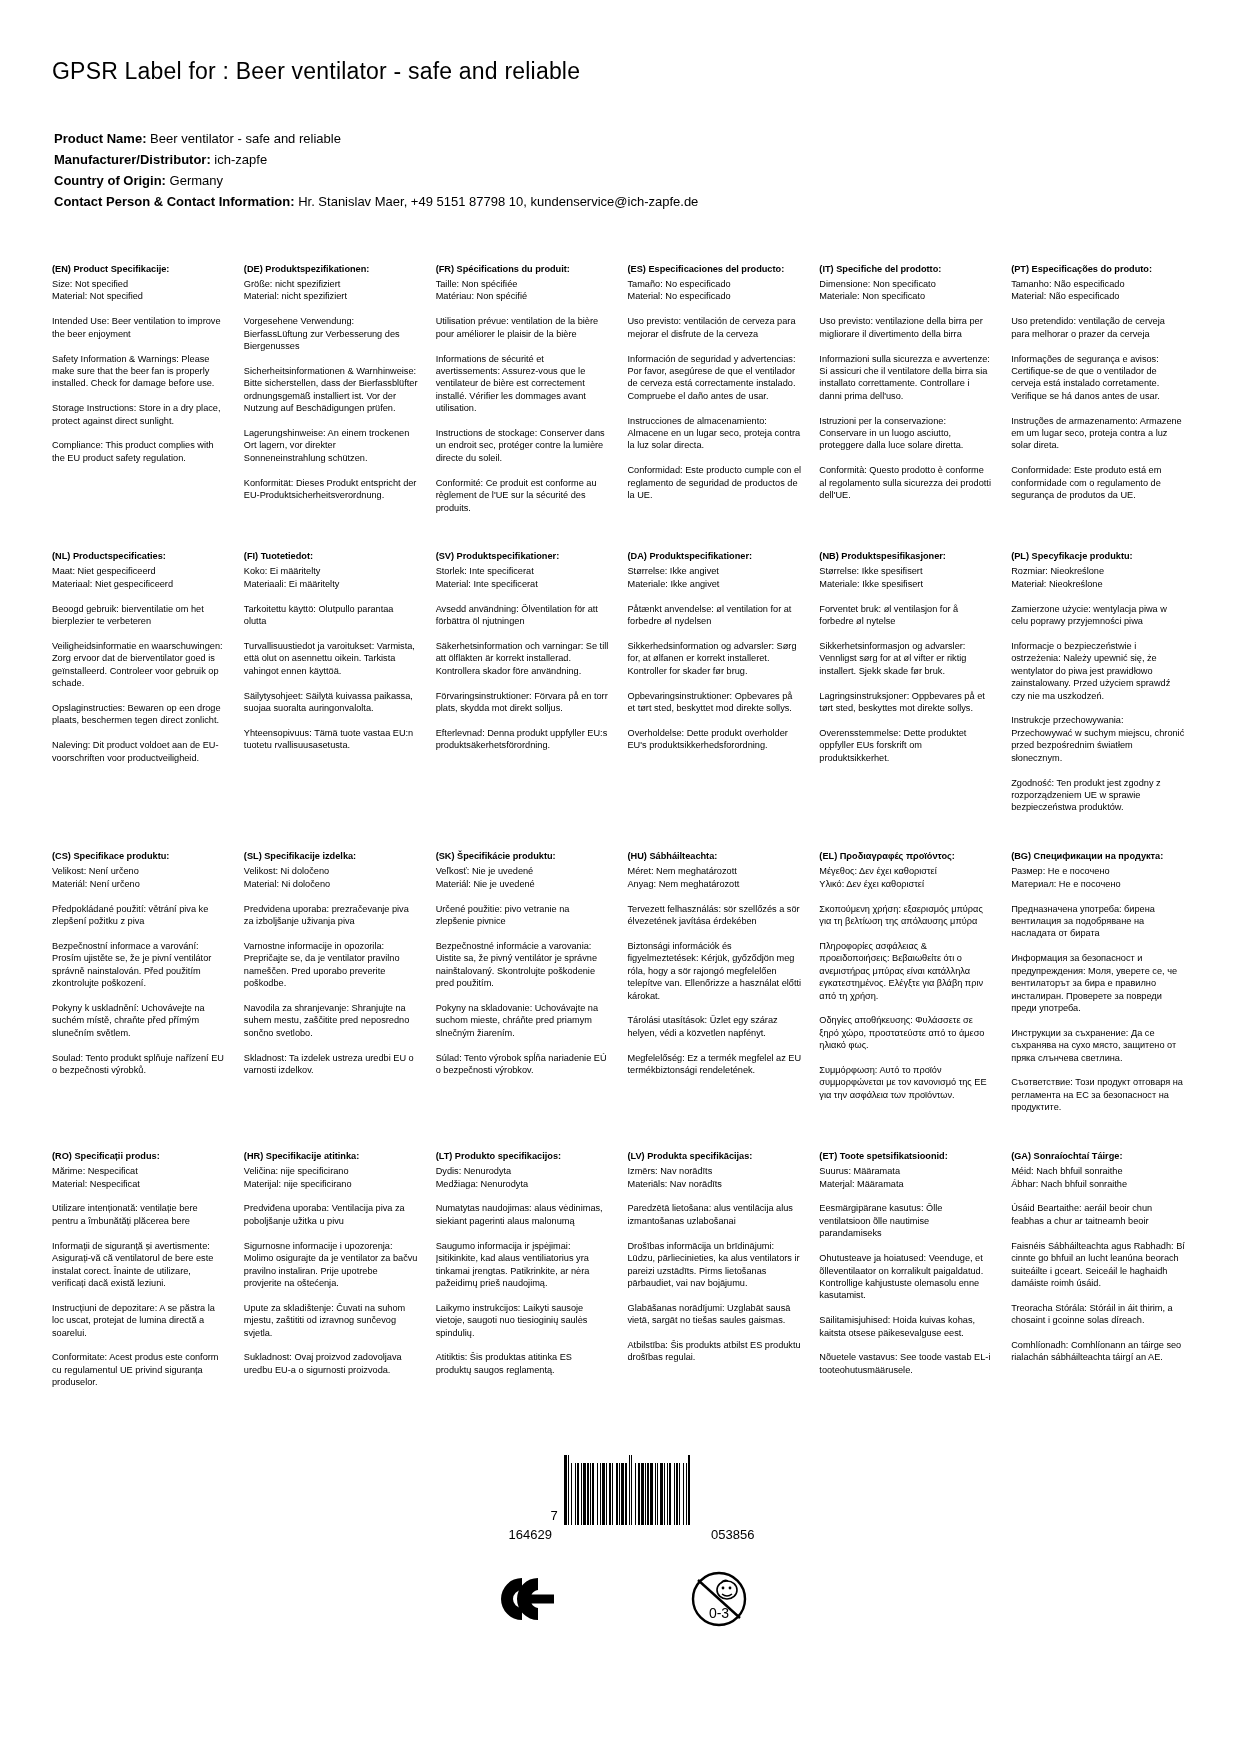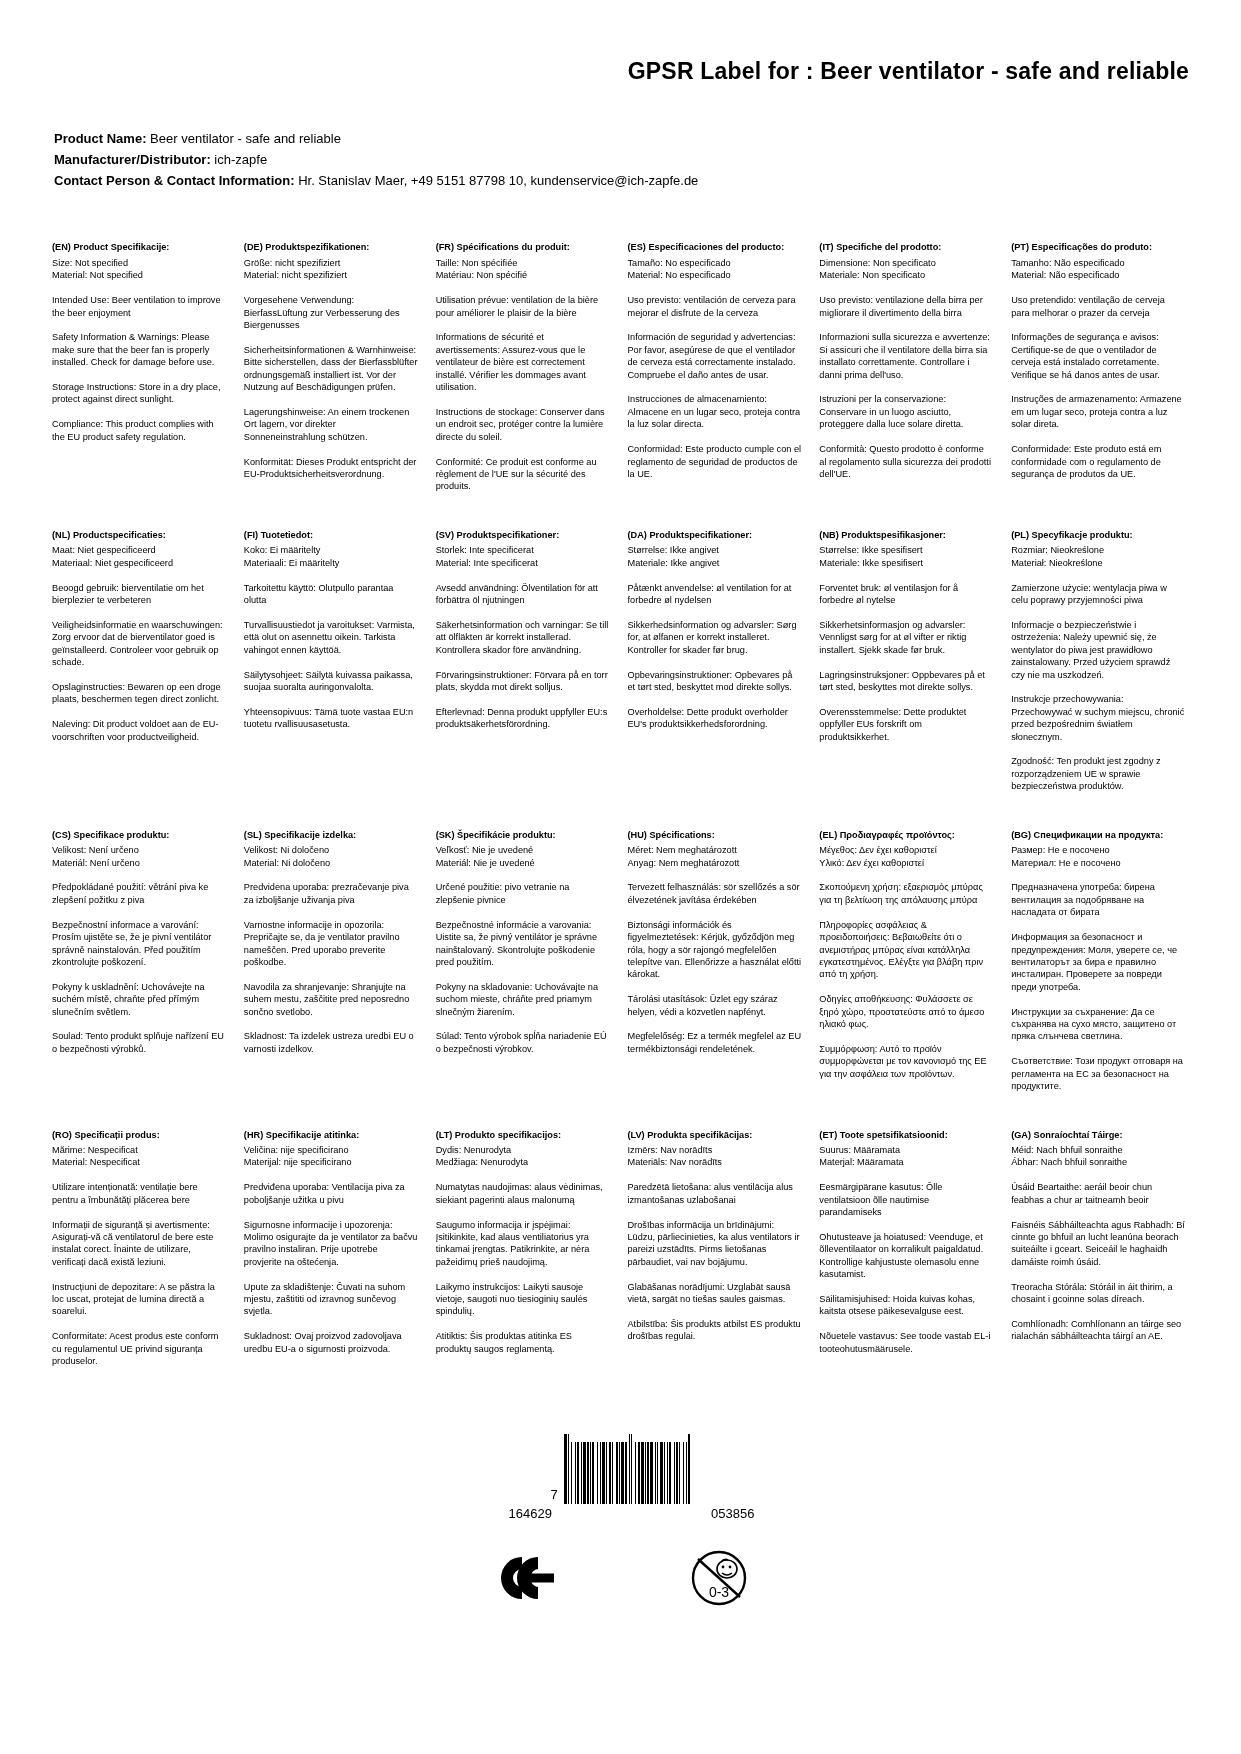--- a/index.html
+++ b/index.html
@@ -14,23 +14,23 @@
     color: #000000;
     position: relative;
   }
   .page {
     width: 1241px;
     min-height: 1754px;
     box-sizing: border-box;
     padding: 40px 52px 20px 52px;
   }
   h1.title {
-    text-align: right;
+    text-align: left;
     font-size: 23px;
-    font-weight: bold;
+    font-weight: normal;
     margin: 18px 0 44px 0;
     letter-spacing: 0.2px;
   }
   .meta {
     margin: 0 0 36px 2px;
     font-size: 13px;
     line-height: 1.55;
   }
   .meta .row {
     margin-bottom: 1px;
@@ -134,20 +134,24 @@
   <div class="meta">
     <div class="row">
       <span class="lbl">Product Name:</span>
       <span class="val">Beer ventilator - safe and reliable</span>
     </div>
     <div class="row">
       <span class="lbl">Manufacturer/Distributor:</span>
       <span class="val">ich-zapfe</span>
     </div>
     <div class="row">
+      <span class="lbl">Country of Origin:</span>
+      <span class="val">Germany</span>
+    </div>
+    <div class="row">
       <span class="lbl">Contact Person &amp; Contact Information:</span>
       <span class="val">Hr. Stanislav Maer, +49 5151 87798 10, kundenservice@ich-zapfe.de</span>
     </div>
   </div>
 
   <div class="grid" id="spec-grid">
       <div class="cell">
         <span class="head">(EN) Product Specifikacije:</span>
         <p>Size: Not specified
 Material: Not specified
@@ -336,21 +340,21 @@
 
 Určené použitie: pivo vetranie na zlepšenie pivnice
 
 Bezpečnostné informácie a varovania: Uistite sa, že pivný ventilátor je správne nainštalovaný. Skontrolujte poškodenie pred použitím.
 
 Pokyny na skladovanie: Uchovávajte na suchom mieste, chráňte pred priamym slnečným žiarením.
 
 Súlad: Tento výrobok spĺňa nariadenie EÚ o bezpečnosti výrobkov.</p>
       </div>
       <div class="cell">
-        <span class="head">(HU) Spécifications:</span>
+        <span class="head">(HU) Sábháilteachta:</span>
         <p>Méret: Nem meghatározott
 Anyag: Nem meghatározott
 
 Tervezett felhasználás: sör szellőzés a sör élvezetének javítása érdekében
 
 Biztonsági információk és figyelmeztetések: Kérjük, győződjön meg róla, hogy a sör rajongó megfelelően telepítve van. Ellenőrizze a használat előtti károkat.
 
 Tárolási utasítások: Üzlet egy száraz helyen, védi a közvetlen napfényt.
 
 Megfelelőség: Ez a termék megfelel az EU termékbiztonsági rendeletének.</p>

